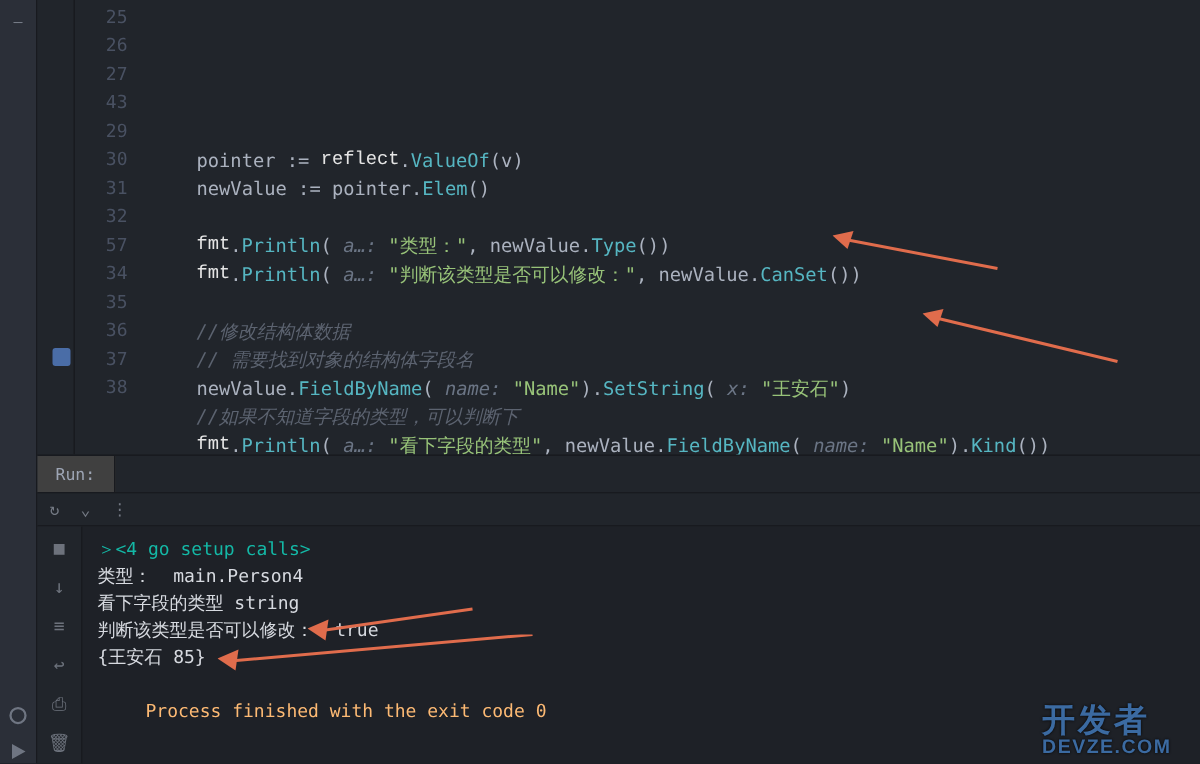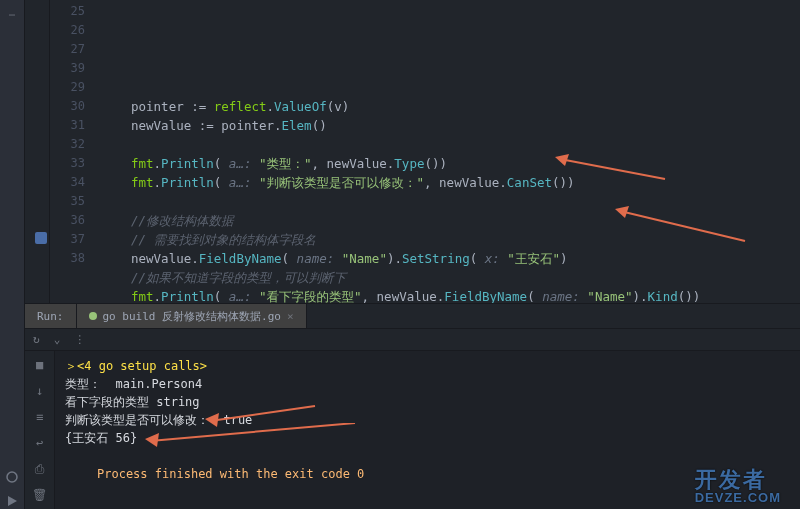--- a/index.html
+++ b/index.html
@@ -10,21 +10,21 @@
   .left-rail .spacer { flex:1; }
   .main { flex:1; display:flex; flex-direction:column; }
   .editor { flex:1; display:flex; overflow:hidden; background:#21252b; }
   .gutter { width:25px; background:#21252b; border-right:1px solid #181a1f; }
   .line-nums { width:45px; text-align:right; color:#495162; padding:2px 10px 0 0; line-height:19px; user-select:none; font-size:12px; }
   .code { flex:1; padding:2px 0 0 8px; line-height:19px; font-size:12.5px; white-space:pre; position:relative; }
   .ln { height:19px; }
   .code .ln { display:flex; align-items:center; position:relative; }
   .indent { display:inline-block; }
   .id { color:#abb2bf; }
-  .pkg { color:#84cc16; }
+  .pkg { color:#e5e5e5;font-family:Liberation Mono, monospace; }
   .method { color:#56b6c2; }
   .op { color:#abb2bf; }
   .str { color:#98c379; }
   .cmt { color:#5c6370; font-style:italic; }
   .param { color:#6b7585; font-style:italic; }
   .paren { color:#abb2bf; }
   .slot { display:inline; }
 
   .tabs { height:26px; background:#21252b; border-top:1px solid #181a1f; border-bottom:1px solid #181a1f; display:flex; align-items:stretch; }
   .tab { padding:0 12px; display:flex; align-items:center; gap:6px; font-size:11px; color:#9da5b4; border-right:1px solid #181a1f; }
@@ -33,21 +33,21 @@
   .tab .close { opacity:.5; }
 
   .toolbar { height:22px; background:#21252b; display:flex; align-items:center; padding:0 8px; gap:14px; border-bottom:1px solid #181a1f; }
   .toolbar .tbtn { opacity:.6; font-size:11px; }
 
   .console-wrap { flex:0 0 158px; display:flex; background:#1e2127; }
   .console-gutter { width:30px; background:#21252b; border-right:1px solid #181a1f; display:flex; flex-direction:column; align-items:center; padding-top:6px; gap:10px; }
   .console-gutter .cg { width:16px; height:16px; opacity:.55; display:flex; align-items:center; justify-content:center; }
   .console { flex:1; padding:6px 10px; line-height:18px; font-size:12px; color:#abb2bf; position:relative; }
   .console .row { white-space:pre; height:18px; }
-  .cgrey { color:#fde047; }
+  .cgrey { color:#14b8a6; }
   .cwhite { color:#d7dae0; }
   .cval { color:#fdba74;margin-left:32px; }
 
   .arrow { position:absolute; pointer-events:none; }
   .watermark { position:absolute; right:19px; bottom:2px; color:#3d6ea8; font-weight:bold; font-size:22px; letter-spacing:2px; opacity:.95; font-family:sans-serif; text-shadow:0 0 2px #000; }
   .watermark .sub { display:block; font-size:13px; letter-spacing:1px; }
   .bpmark { position:absolute; left:-68px; top:2px; width:12px; height:12px; background:#4a6da7; border-radius:2px; }
 </style>
 </head>
 <body>
@@ -68,26 +68,26 @@
       </div>
   </div>
 
   <div class="main">
     <div class="editor">
       <div class="gutter"></div>
       <div class="line-nums" id="lnums">
           <div class="ln">25</div>
           <div class="ln">26</div>
           <div class="ln">27</div>
-          <div class="ln">39</div>
+          <div class="ln">43</div>
           <div class="ln">29</div>
           <div class="ln">30</div>
           <div class="ln">31</div>
           <div class="ln">32</div>
-          <div class="ln">33</div>
+          <div class="ln">57</div>
           <div class="ln">34</div>
           <div class="ln">35</div>
           <div class="ln">36</div>
           <div class="ln">37</div>
           <div class="ln">38</div>
         </div>
       <div class="code" id="code">
         
         
         
@@ -96,25 +96,20 @@
             <polygon points="0,3 14,0 10,12" fill="#e06c4c"></polygon>
           </svg><svg class="arrow" style="left:520px; top:206px;" width="140" height="40">
             <line x1="130" y1="35" x2="5" y2="5" stroke="#e06c4c" stroke-width="2"></line>
             <polygon points="0,3 14,0 10,12" fill="#e06c4c"></polygon>
           </svg></div>
     </div>
 
     <div class="tabs">
       <div class="tab active">
         <span>Run:</span>
-      </div>
-      <div class="tab active">
-        <span class="dot"></span>
-        <span>go build 反射修改结构体数据.go</span>
-        <span class="close">×</span>
       </div>
     </div>
 
     <div class="toolbar">
       <span class="tbtn">↻</span>
       <span class="tbtn">⌄</span>
       <span class="tbtn">⋮</span>
     </div>
 
     <div class="console-wrap">
@@ -125,21 +120,21 @@
         <div class="cg">↩</div>
         <div class="cg">⎙</div>
         <div class="cg">🗑</div>
       </div>
       <div class="console" id="console">
 
       <div class="row cgrey">＞&lt;4 go setup calls&gt;</div>
           <div class="row cwhite">类型：  main.Person4</div>
           <div class="row cwhite">看下字段的类型 string</div>
           <div class="row cwhite">判断该类型是否可以修改：  true</div>
-          <div class="row cwhite">{王安石 56}</div>
+          <div class="row cwhite">{王安石 85}</div>
           <div class="row "></div>
           <div class="row cval">Process finished with the exit code 0</div>
           <svg class="arrow" style="left:150px; top:50px;" width="120" height="30">
             <line x1="110" y1="5" x2="5" y2="20" stroke="#e06c4c" stroke-width="2"></line>
             <polygon points="0,18 14,12 12,26" fill="#e06c4c"></polygon>
           </svg>
           <svg class="arrow" style="left:90px; top:72px;" width="220" height="30">
             <line x1="210" y1="0" x2="5" y2="18" stroke="#e06c4c" stroke-width="2"></line>
             <polygon points="0,16 14,10 12,24" fill="#e06c4c"></polygon>
           </svg>

